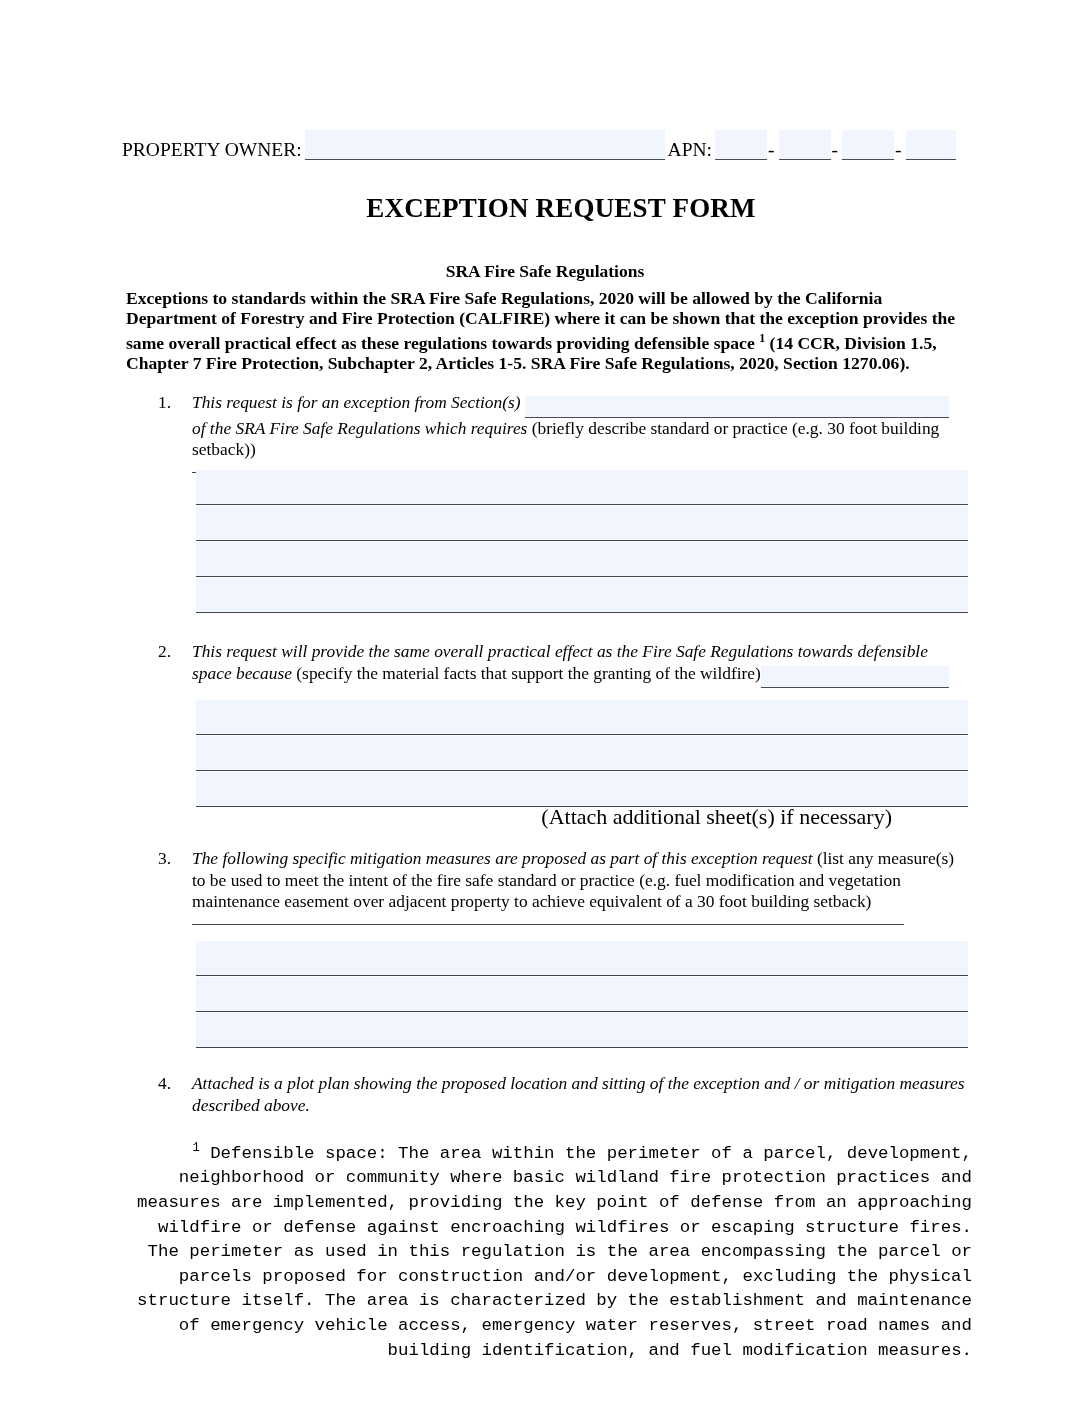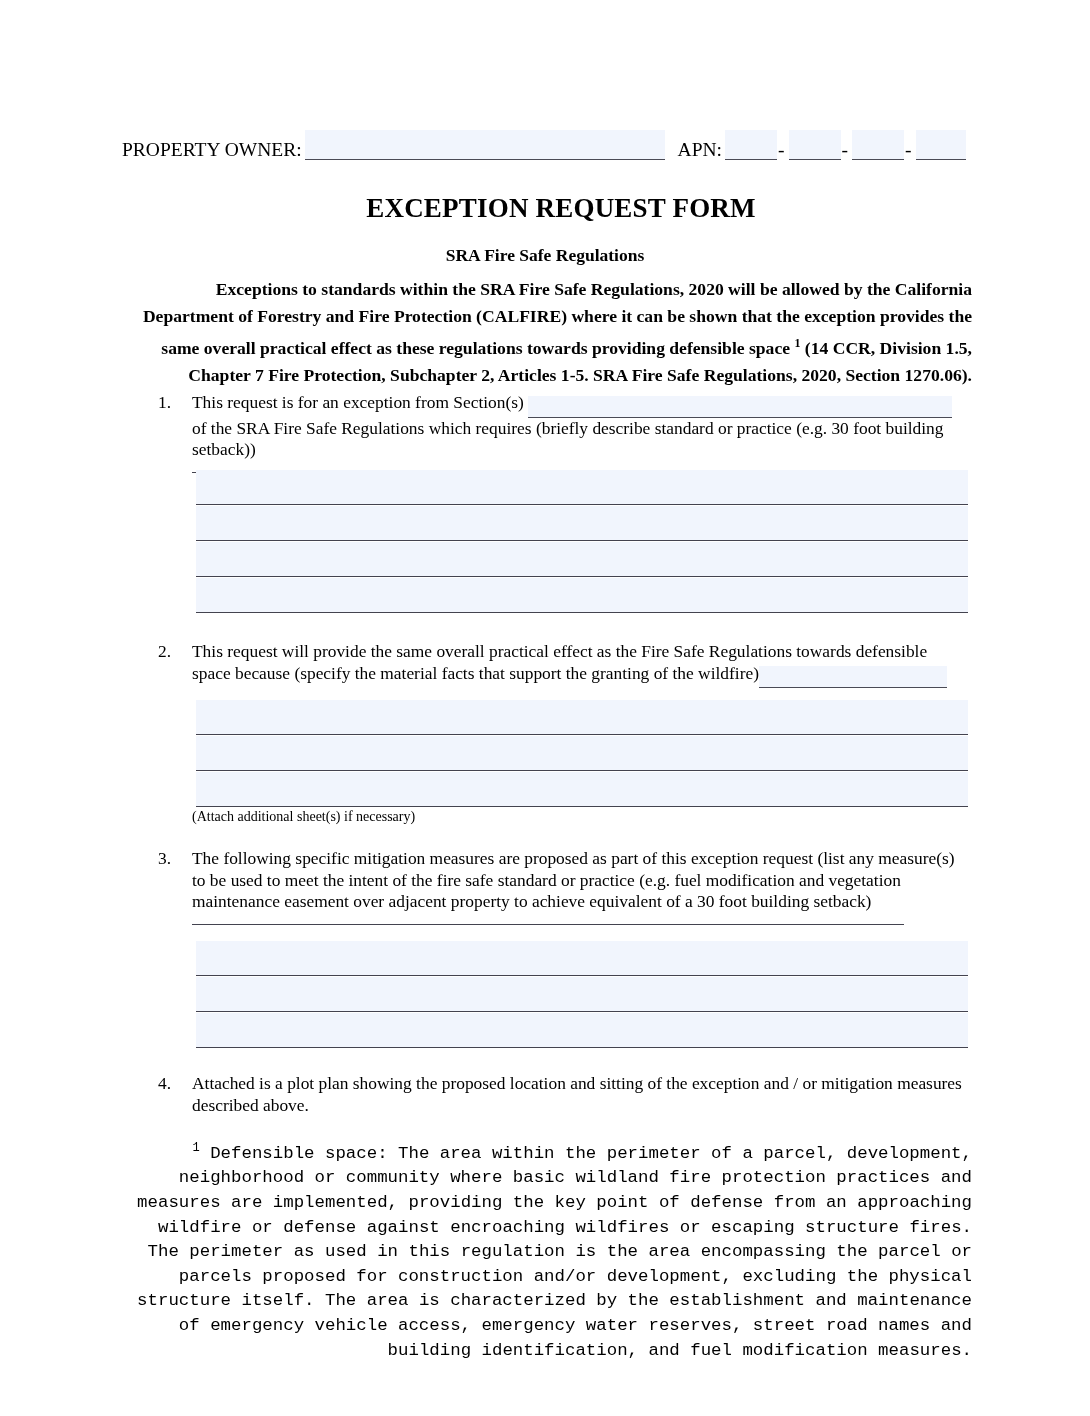--- a/index.html
+++ b/index.html
@@ -51,21 +51,21 @@
     color: #000;
     padding: 0 2px;
     outline: none;
     display: block;
   }
   .owner-field {
     width: 360px;
     margin-left: 3px;
   }
   .apn-label {
-    margin-left: 13px;
+    margin-left: 3px;
     font-size: 19.5px;
     padding-bottom: 1px;
   }
   .apn-field {
     width: 52px;
     margin-left: 3px;
   }
   .apn-field.last { width: 50px; }
   .apn-dash {
     font-size: 19.5px;
@@ -80,37 +80,37 @@
     width: 1090px;
     text-align: center;
     font-size: 27px;
     font-weight: bold;
     letter-spacing: 0.2px;
     margin-left: 16px;
   }
   .doc-subtitle {
     position: absolute;
     left: 0;
-    top: 245px;
+    top: 261px;
     width: 1090px;
     text-align: center;
     font-size: 17.5px;
     font-weight: bold;
   }
 
   
   .intro {
     position: absolute;
     left: 126px;
-    top: 276px;
+    top: 288px;
     width: 846px;
     font-size: 17.6px;
     font-weight: bold;
-    line-height: 27px;
-    text-align: right;
+    line-height: 20px;
+    text-align: left;
   }
   .intro sup { font-size: 12px; font-weight: bold; vertical-align: super; }
 
   
   .item {
     position: absolute;
     width: 810px;
     left: 158px;
     font-size: 17.4px;
     line-height: 21.6px;
@@ -119,21 +119,21 @@
     position: absolute;
     left: 0;
     top: 0;
     width: 28px;
     text-align: left;
     font-size: 17.4px;
   }
   .item-body {
     margin-left: 34px;
   }
-  .it { }
+  .it { font-style: italic; }
 
   .inline-field {
     background: #f1f5fd;
     border: none;
     border-bottom: 1px solid #4a4a55;
     height: 22px;
     box-sizing: border-box;
     font-family: "Liberation Serif", "DejaVu Serif", serif;
     font-size: 16px;
     padding: 0 2px;
@@ -160,22 +160,23 @@
     color: #000;
     padding: 0 3px;
     outline: none;
     margin: 0 0 1px 0;
   }
 
   .attach-note {
     position: absolute;
     left: 192px;
     width: 700px;
-    font-size: 14px;
+    font-size: 22px;
     line-height: 21.6px;
+    text-align: right;
   }
 
   
   .footnote {
     position: absolute;
     left: 122px;
     top: 1136px;
     width: 850px;
     font-size: 17.4px;
     line-height: 24.6px;

